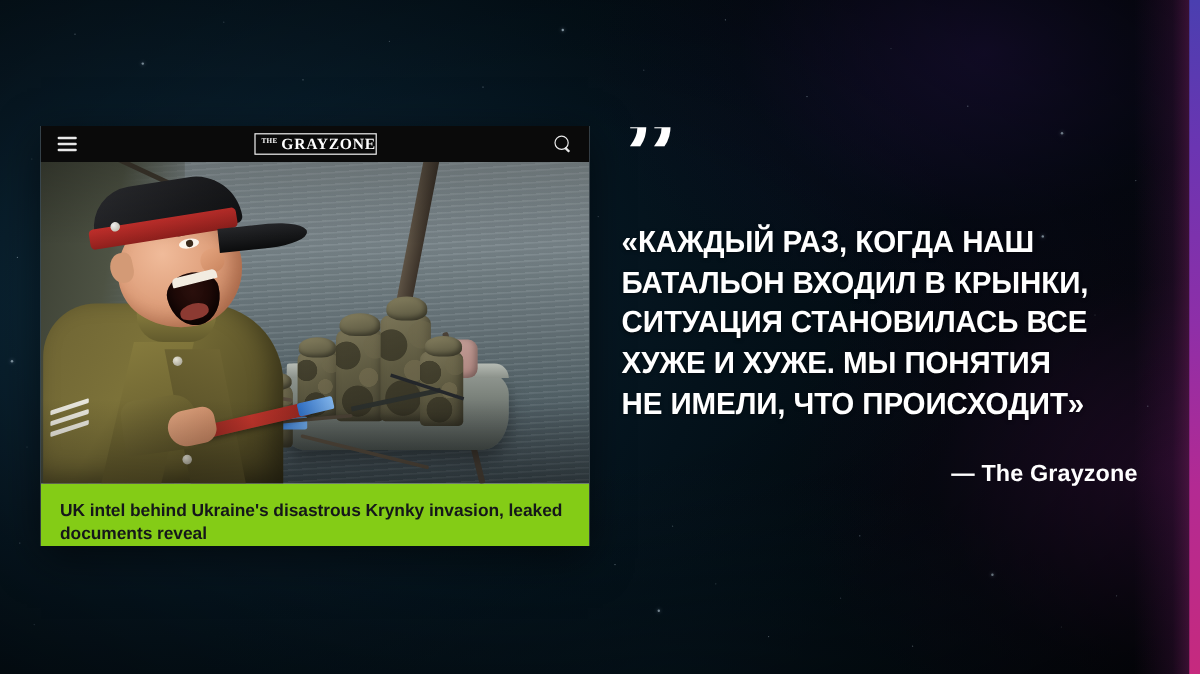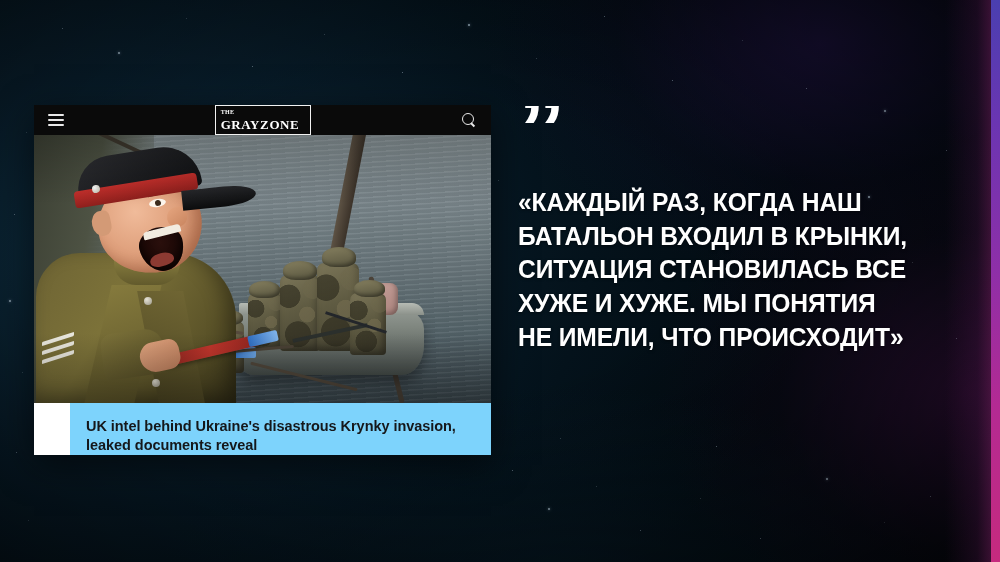--- a/index.html
+++ b/index.html
@@ -137,22 +137,21 @@
     display: block;
     height: 2px;
     background: #e9e9e9;
     border-radius: 1px;
   }
   .gz-logo {
     display: flex;
     align-items: center;
     gap: 3px;
     border: 1.5px solid #f2f2f2;
-    padding: 1px 11px 2px 5px;
-    flex-direction: column;
+    padding: 1px 0 2px 5px;
   }
   .gz-the {
     font-family: "Liberation Serif", serif;
     font-weight: 700;
     font-size: 6px;
     color: #ffffff;
     letter-spacing: .3px;
     align-self: flex-start;
     margin-top: 2px;
   }
@@ -516,22 +515,21 @@
   }
   .photo-shade {
     position: absolute;
     inset: 0;
     background: linear-gradient(180deg, rgba(0,0,0,0.22) 0%, rgba(0,0,0,0) 26%, rgba(0,0,0,0) 74%, rgba(0,0,0,0.3) 100%);
   }
 
   .card-caption {
     padding: 14px 16px 0 16px;
     height: 52px;
-    background: #7dd3fc;
-    margin-left: 36px;
+    background: #84cc16;
   }
   .card-caption-text {
     font-family: "Liberation Sans", sans-serif;
     font-size: 14.5px;
     font-weight: 700;
     line-height: 1.33;
     color: #15171a;
     letter-spacing: -0.05px;
   }
 
@@ -717,15 +715,16 @@
     </div>
   </div>
 
   <div class="quote-block">
     <span class="quote-mark">”</span>
     <div class="quote-text">«Каждый раз, когда наш
 батальон входил в Крынки,
 ситуация становилась все
 хуже и хуже. Мы понятия
 не имели, что происходит»</div>
+    <div class="quote-attrib">— The Grayzone</div>
   </div>
 
 </div>
 
 </body></html>

